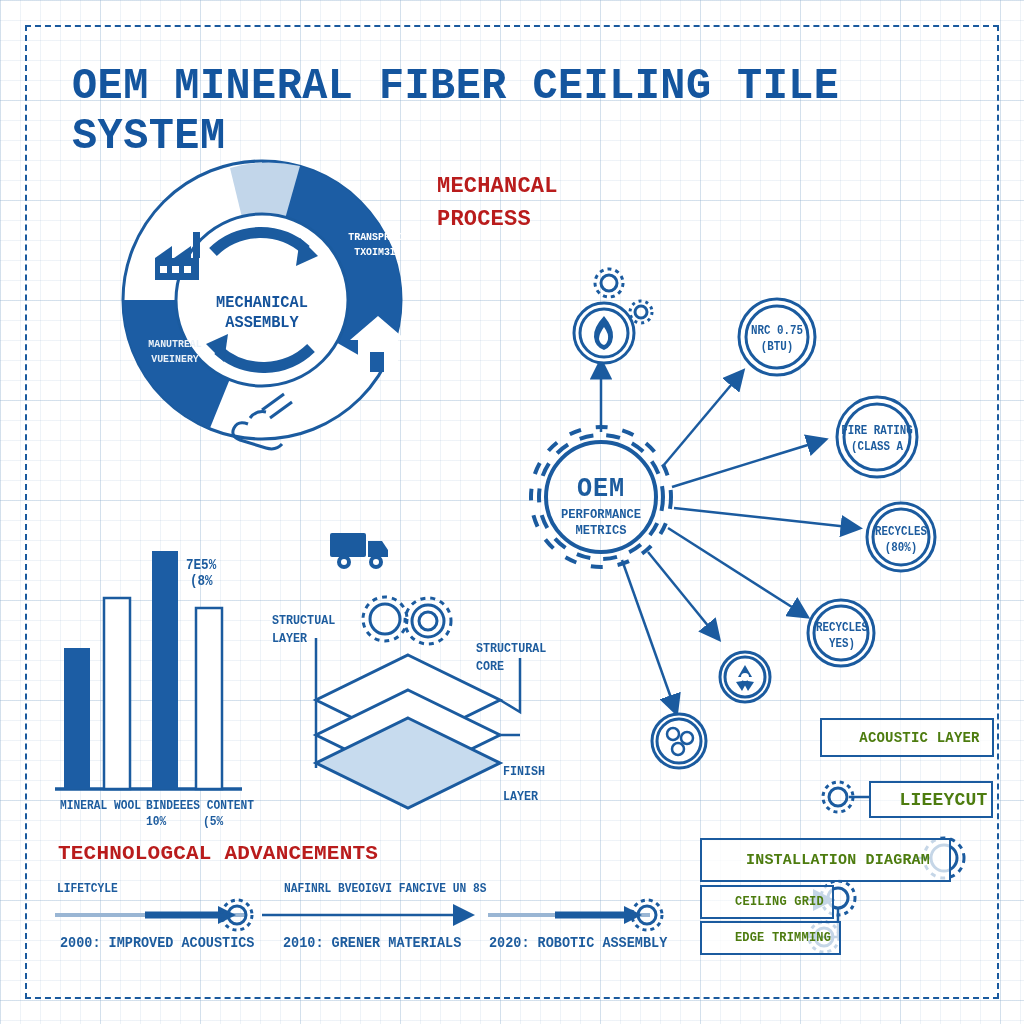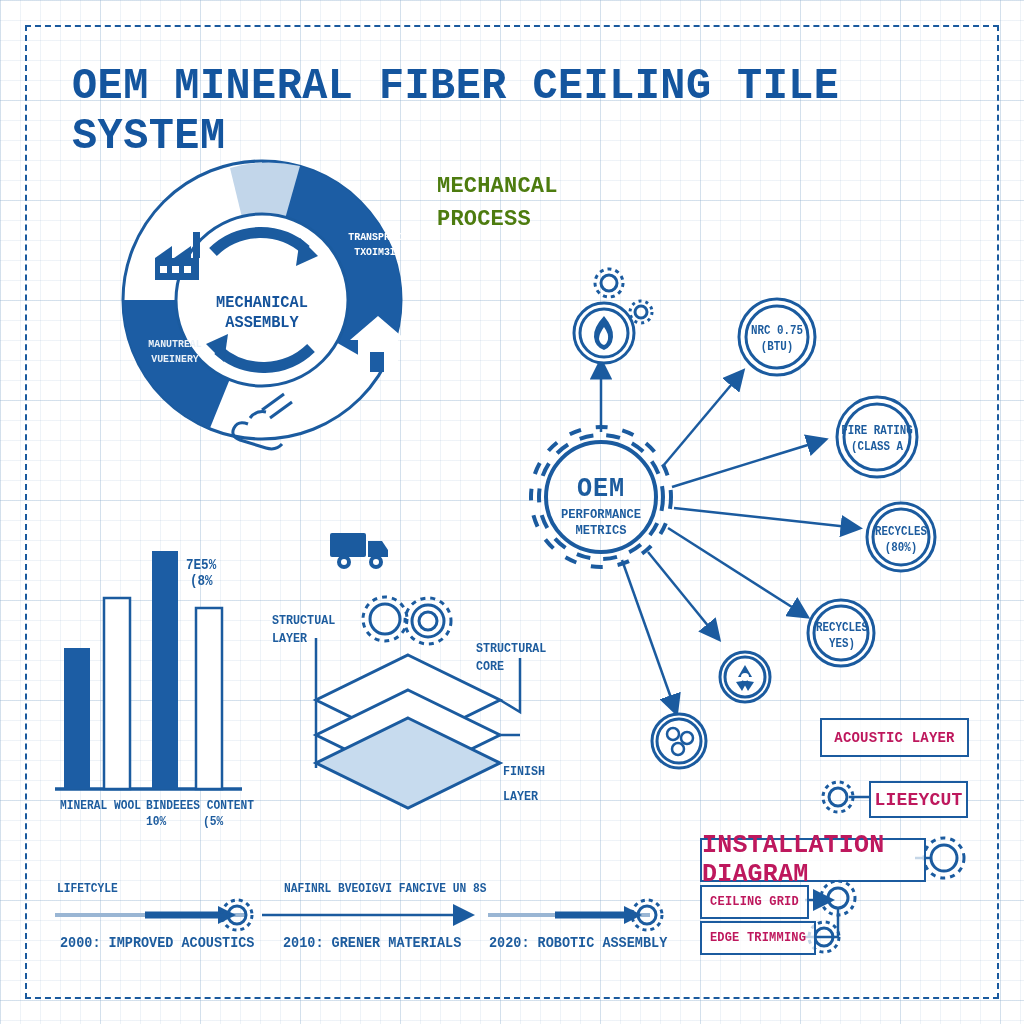--- a/index.html
+++ b/index.html
@@ -11,52 +11,53 @@
       linear-gradient(to right, rgba(150,180,210,.30) 1px, transparent 1px),
       linear-gradient(to bottom, rgba(150,180,210,.30) 1px, transparent 1px),
       linear-gradient(to right, rgba(150,180,210,.16) 1px, transparent 1px),
       linear-gradient(to bottom, rgba(150,180,210,.16) 1px, transparent 1px);
     background-size:100px 100px,100px 100px,20px 20px,20px 20px;
   }
   #page{position:relative;width:1024px;height:1024px;font-family:Liberation Mono, monospace;}
   .frame{position:absolute;left:25px;top:25px;right:25px;bottom:25px;
     border:2px dashed #1a5a9e;pointer-events:none;}
 
-  .t{position:absolute;color:#4d7c0f;font-weight:bold;line-height:1.12;
+  .t{position:absolute;color:#b91c1c;font-weight:bold;line-height:1.12;
      letter-spacing:.2px;white-space:pre-line;}
 
   #title{left:72px;top:62px;width:900px;font-size:45px;letter-spacing:.5px;
      color:#14559e;transform:scaleX(.93);transform-origin:left center;}
 
   #mechHead{left:437px;top:170px;width:230px;font-size:22px;line-height:1.5;}
   #matHead{left:58px;top:505px;font-size:20px;}
   #techHead{left:58px;top:842px;font-size:21px;}
 
   svg{position:absolute;left:0;top:0;width:1024px;height:1024px;overflow:visible;}
 
   .lbl{position:absolute;color:#1d5c9e;font-weight:bold;font-size:12.5px;
        line-height:1.35;white-space:pre-line;transform:scaleX(.9);
        transform-origin:left center;}
   .lblc{text-align:center;transform-origin:center center;}
   .white{color:#ffffff;}
 
   .box{position:absolute;border:2.5px solid #1b5b9f;background:rgba(255,255,255,.75);
        display:flex;align-items:center;justify-content:center;
-       color:#be185d;font-weight:bold;font-size:14px;letter-spacing:.2px;}
+       color:#4d7c0f;font-weight:bold;font-size:14px;letter-spacing:.2px;padding-left:25px;}
 </style>
 </head>
 <body>
 
 <div id="page">
 
   <div class="frame"></div>
 
   <div class="t" id="title">OEM MINERAL FIBER CEILING TILE SYSTEM</div>
   <div class="t" id="mechHead">MECHANCAL
 PROCESS</div>
+  <div class="t" id="techHead">TECHNOLOGCAL ADVANCEMENTS</div>
 
   <svg viewBox="0 0 1024 1024">
     <defs>
       <marker id="ah" markerWidth="9" markerHeight="9" refX="7" refY="4.5" orient="auto">
         <path d="M0,0 L9,4.5 L0,9 z" fill="#1b5b9f"></path>
       </marker>
     </defs>
 
     <g>
       <circle cx="262" cy="300" r="139" fill="#ffffff" stroke="#1b5b9f" stroke-width="3"></circle>
@@ -260,17 +261,17 @@
 LAYER</div>
 
   <div class="lbl" style="left:57px;top:881px;font-size:12.5px;">LIFETCYLE</div>
   <div class="lbl" style="left:284px;top:881px;font-size:12.5px;">NAFINRL BVEOIGVI FANCIVE UN 8S</div>
   <div class="lbl" style="left:60px;top:934px;font-size:15px;">2000: IMPROVED ACOUSTICS</div>
   <div class="lbl" style="left:283px;top:934px;font-size:15px;">2010: GRENER MATERIALS</div>
   <div class="lbl" style="left:489px;top:934px;font-size:15px;">2020: ROBOTIC ASSEMBLY</div>
 
   <div class="box" style="left:820px;top:718px;width:145px;height:35px;font-size:14px;">ACOUSTIC LAYER</div>
   <div class="box" style="left:869px;top:781px;width:95px;height:33px;font-size:18px;">LIEEYCUT</div>
-  <div class="box" style="left:700px;top:838px;width:222px;height:40px;font-size:25px;">INSTALLATION DIAGRAM</div>
+  <div class="box" style="left:700px;top:838px;width:222px;height:40px;font-size:15px;">INSTALLATION DIAGRAM</div>
   <div class="box" style="left:700px;top:885px;width:105px;height:30px;font-size:12px;">CEILING GRID</div>
   <div class="box" style="left:700px;top:921px;width:112px;height:30px;font-size:12px;">EDGE TRIMMING</div>
 
 </div>
 
 </body></html>

